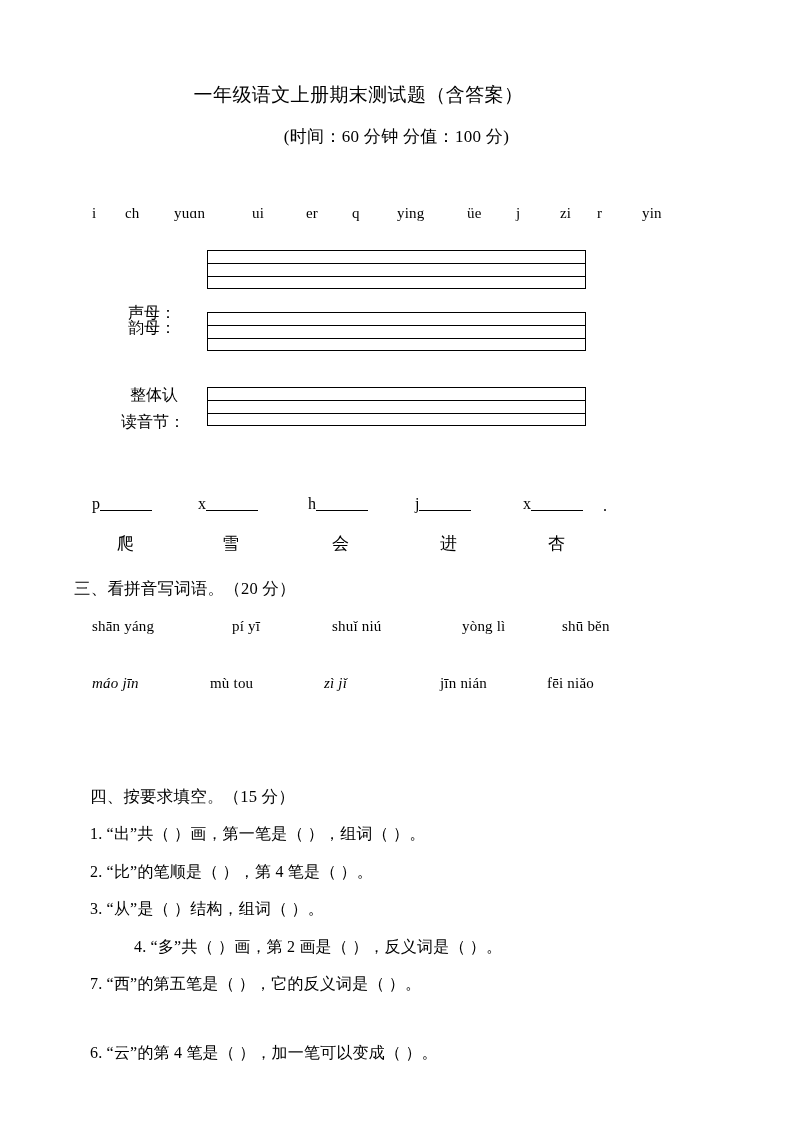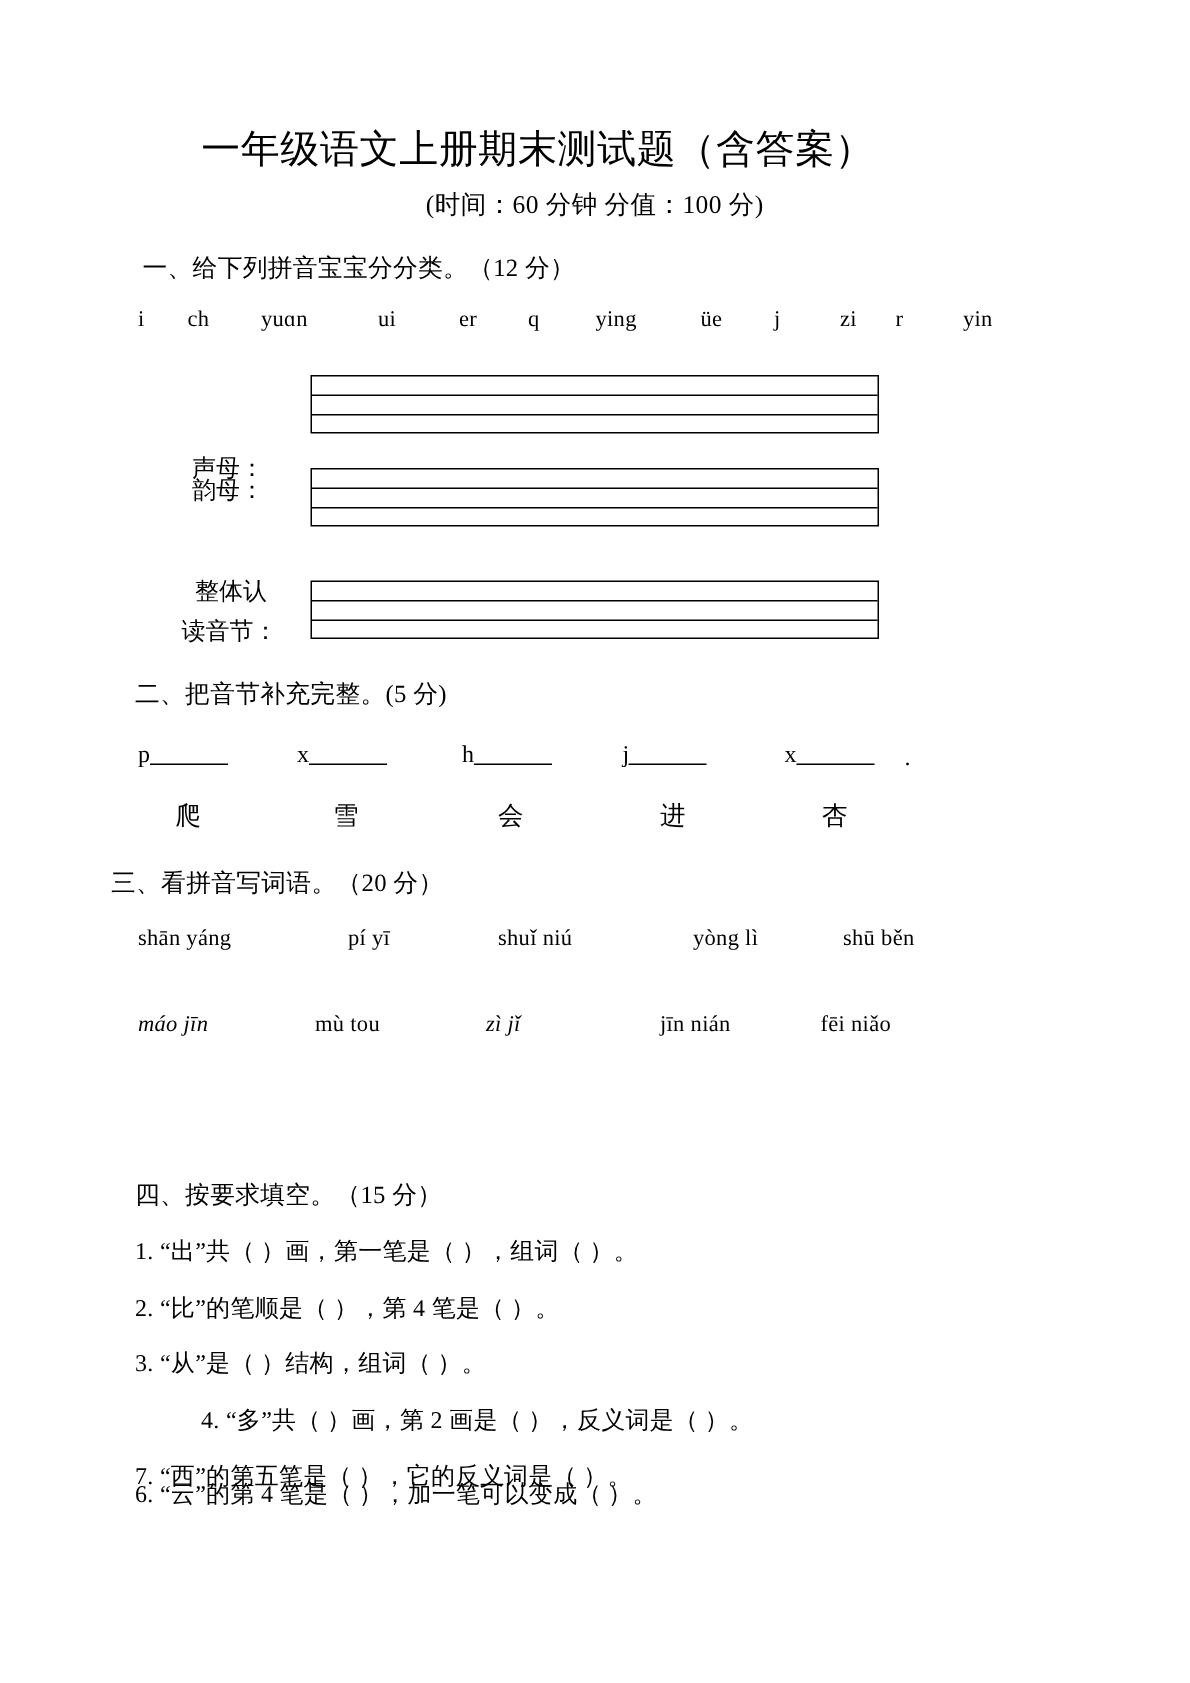--- a/index.html
+++ b/index.html
@@ -22,21 +22,21 @@
     width: 793px;
     height: 1122px;
   }
 
   
   .doc-title {
     position: absolute;
     left: 0; top: 82px;
     width: 717px;
     text-align: center;
-    font-size: 26px;
+    font-size: 19px;
     letter-spacing: 0.4px;
   }
   .doc-subtitle {
     position: absolute;
     left: 0; top: 125px;
     width: 793px;
     text-align: center;
     font-size: 17px;
     letter-spacing: 0.3px;
   }
@@ -115,21 +115,20 @@
   }
 </style>
 </head>
 <body>
 
 <div class="page">
 
   <div class="doc-title">一年级语文上册期末测试题（含答案）</div>
   <div class="doc-subtitle">(时间：60 分钟    分值：100 分)</div>
 
-  <div class="sec-heading" style="left:95px; top:168px;">一、给下列拼音宝宝分分类。（12 分）</div>
 
   <div class="pinyin-row" id="sec1-pinyin" style="left: 92px; top: 205px; width: 540px; position: absolute; height: 20px;">
       <span class="tok" style="position: absolute; left: 0px;">i</span>
       <span class="tok" style="position: absolute; left: 33px;">ch</span>
       <span class="tok" style="position: absolute; left: 82px;">yuɑn</span>
       <span class="tok" style="position: absolute; left: 160px;">ui</span>
       <span class="tok" style="position: absolute; left: 214px;">er</span>
       <span class="tok" style="position: absolute; left: 260px;">q</span>
       <span class="tok" style="position: absolute; left: 305px;">ying</span>
       <span class="tok" style="position: absolute; left: 375px;">üe</span>
@@ -151,21 +150,20 @@
     <div class="rule r2"></div>
   </div>
 
   <div class="box-label" style="left:130px; top:382px;">整体认</div>
   <div class="box-label" style="left:121px; top:409px;">读音节：</div>
   <div class="writebox" style="left:207px; top:387px; width:379px; height:39px;">
     <div class="rule r1"></div>
     <div class="rule r2"></div>
   </div>
 
-  <div class="sec-heading" style="left:90px; top:452px;">二、把音节补充完整。(5 分)</div>
 
   <div id="sec2-syllables">
       <div class="syl-item" style="left: 92px; top: 495px;"><span class="lead">p</span><span class="blank"></span></div>
       <div class="syl-item" style="left: 198px; top: 495px;"><span class="lead">x</span><span class="blank"></span></div>
       <div class="syl-item" style="left: 308px; top: 495px;"><span class="lead">h</span><span class="blank"></span></div>
       <div class="syl-item" style="left: 415px; top: 495px;"><span class="lead">j</span><span class="blank"></span></div>
       <div class="syl-item" style="left: 523px; top: 495px;"><span class="lead">x</span><span class="blank"></span></div>
     </div>
   <div id="sec2-hanzi">
       <div class="hanzi-item" style="left: 117px; top: 532px;">爬</div>
@@ -194,16 +192,16 @@
     </div>
 
   <div class="sec-heading" style="left:90px; top:786px;">四、按要求填空。（15 分）</div>
 
   <div id="sec4-questions">
       <div class="q-line" style="left: 90px; top: 824px;">1. “出”共（    ）画，第一笔是（    ），组词（    ）。</div>
       <div class="q-line" style="left: 90px; top: 861.5px;">2. “比”的笔顺是（               ），第 4 笔是（    ）。</div>
       <div class="q-line" style="left: 90px; top: 899px;">3. “从”是（    ）结构，组词（    ）。</div>
       <div class="q-line" style="left: 90px; top: 936.5px; margin-left: 44px;">4. “多”共（    ）画，第 2 画是（    ），反义词是（    ）。</div>
       <div class="q-line" style="left: 90px; top: 974px;">7.  “西”的第五笔是（     ），它的反义词是（    ）。</div>
-      <div class="q-line" style="left: 90px; top: 986px;">6.  “云”的第 4 笔是（    ），加一笔可以变成（    ）。</div>
+      <div class="q-line" style="left: 90px; top: 1043px;">6.  “云”的第 4 笔是（    ），加一笔可以变成（    ）。</div>
     </div>
 
 </div>
 
 </body></html>

